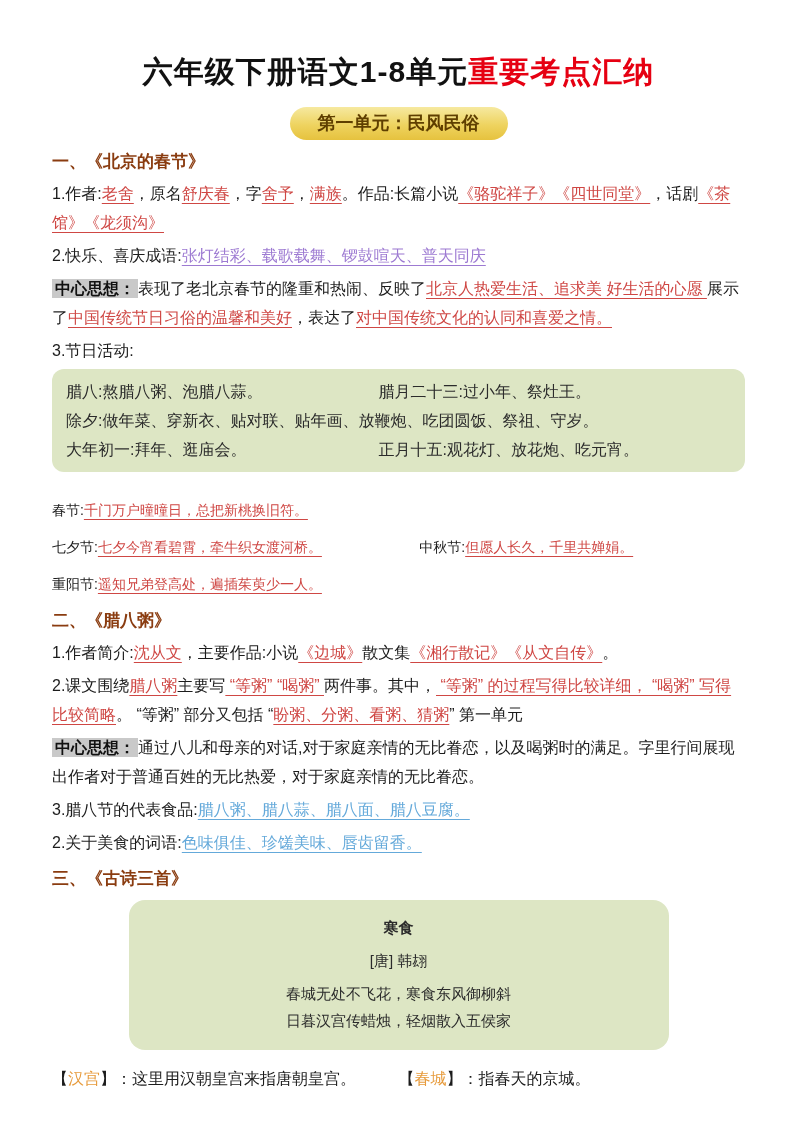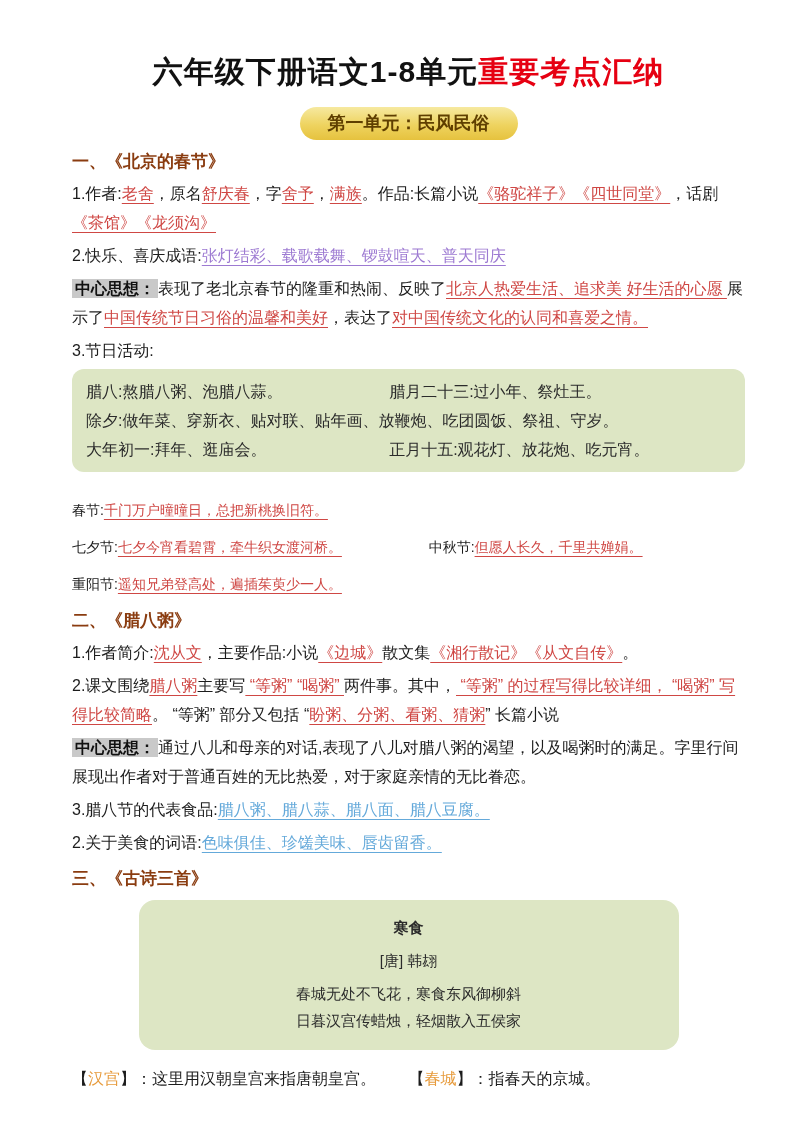--- a/index.html
+++ b/index.html
@@ -5,21 +5,21 @@
   html,body{margin:0;padding:0;background:#fff;}
   .page{
     position:relative;
     width:793px;height:1122px;
     margin:0 auto;
     background:#ffffff;
     font-family:"Liberation Sans","DejaVu Sans",sans-serif;
     color:#1c1c1c;
     overflow:hidden;
     box-sizing:border-box;
-    padding:52px 48px 20px 72px;
+    padding:52px 48px 20px 52px;
   }
   .title{
     margin:0 0 14px 0;
     text-align:center;
     font-size:30px;
     font-weight:bold;
     letter-spacing:1px;
     color:#111;
   }
   .title .title-red{color:#e60012;}
@@ -121,22 +121,22 @@
   </div>
   <div class="cols fam-cols fam-row">
     <span class="c-left"><span class="seg-n">七夕节:</span><span class="seg-r">七夕今宵看碧霄，牵牛织女渡河桥。</span></span>
     <span class="c-right"><span class="seg-n">中秋节:</span><span class="seg-r">但愿人长久，千里共婵娟。</span></span>
   </div>
   <div class="fam-row"><span class="seg-n">重阳节:</span><span class="seg-r">遥知兄弟登高处，遍插茱萸少一人。</span></div>
 
   <h2 class="sec-heading">二、《腊八粥》</h2>
 
   <p class="para"><span class="seg-n">1.作者简介:</span><span class="seg-r">沈从文</span><span class="seg-n">，主要作品:小说</span><span class="seg-r">《边城》</span><span class="seg-n">散文集</span><span class="seg-r">《湘行散记》《从文自传》</span><span class="seg-n">。</span></p>
-  <p class="para"><span class="seg-n">2.课文围绕</span><span class="seg-r">腊八粥</span><span class="seg-n">主要写</span><span class="seg-r"> “等粥” “喝粥” </span><span class="seg-n">两件事。其中，</span><span class="seg-r"> “等粥” 的过程写得比较详细， “喝粥” 写得比较简略</span><span class="seg-n">。 “等粥” 部分又包括 “</span><span class="seg-r">盼粥、分粥、看粥、猜粥</span><span class="seg-n">” 长篇小说</span></p>
-  <p class="para"><span class="seg-hl">中心思想：</span><span class="seg-n">通过八儿和母亲的对话,表现了八儿对腊八粥的渴望，以及喝粥时的满足。字里行间展现出作者对于普通百姓的无比热爱，对于家庭亲情的无比眷恋。</span></p>
+  <p class="para"><span class="seg-n">2.课文围绕</span><span class="seg-r">腊八粥</span><span class="seg-n">主要写</span><span class="seg-r"> “等粥” “喝粥” </span><span class="seg-n">两件事。其中，</span><span class="seg-r"> “等粥” 的过程写得比较详细， “喝粥” 写得比较简略</span><span class="seg-n">。 “等粥” 部分又包括 “</span><span class="seg-r">盼粥、分粥、看粥、猜粥</span><span class="seg-n">” 第一单元</span></p>
+  <p class="para"><span class="seg-hl">中心思想：</span><span class="seg-n">通过八儿和母亲的对话,对于家庭亲情的无比眷恋，以及喝粥时的满足。字里行间展现出作者对于普通百姓的无比热爱，对于家庭亲情的无比眷恋。</span></p>
   <p class="para"><span class="seg-n">3.腊八节的代表食品:</span><span class="seg-b">腊八粥、腊八蒜、腊八面、腊八豆腐。</span></p>
   <p class="para"><span class="seg-n">2.关于美食的词语:</span><span class="seg-b">色味俱佳、珍馐美味、唇齿留香。</span></p>
 
   <h2 class="sec-heading">三、《古诗三首》</h2>
 
   <div class="poem-box">
     <div class="poem-title">寒食</div>
     <div class="poem-author">[唐] 韩翃</div>
     <div>春城无处不飞花，寒食东风御柳斜</div>
     <div>日暮汉宫传蜡烛，轻烟散入五侯家</div>

